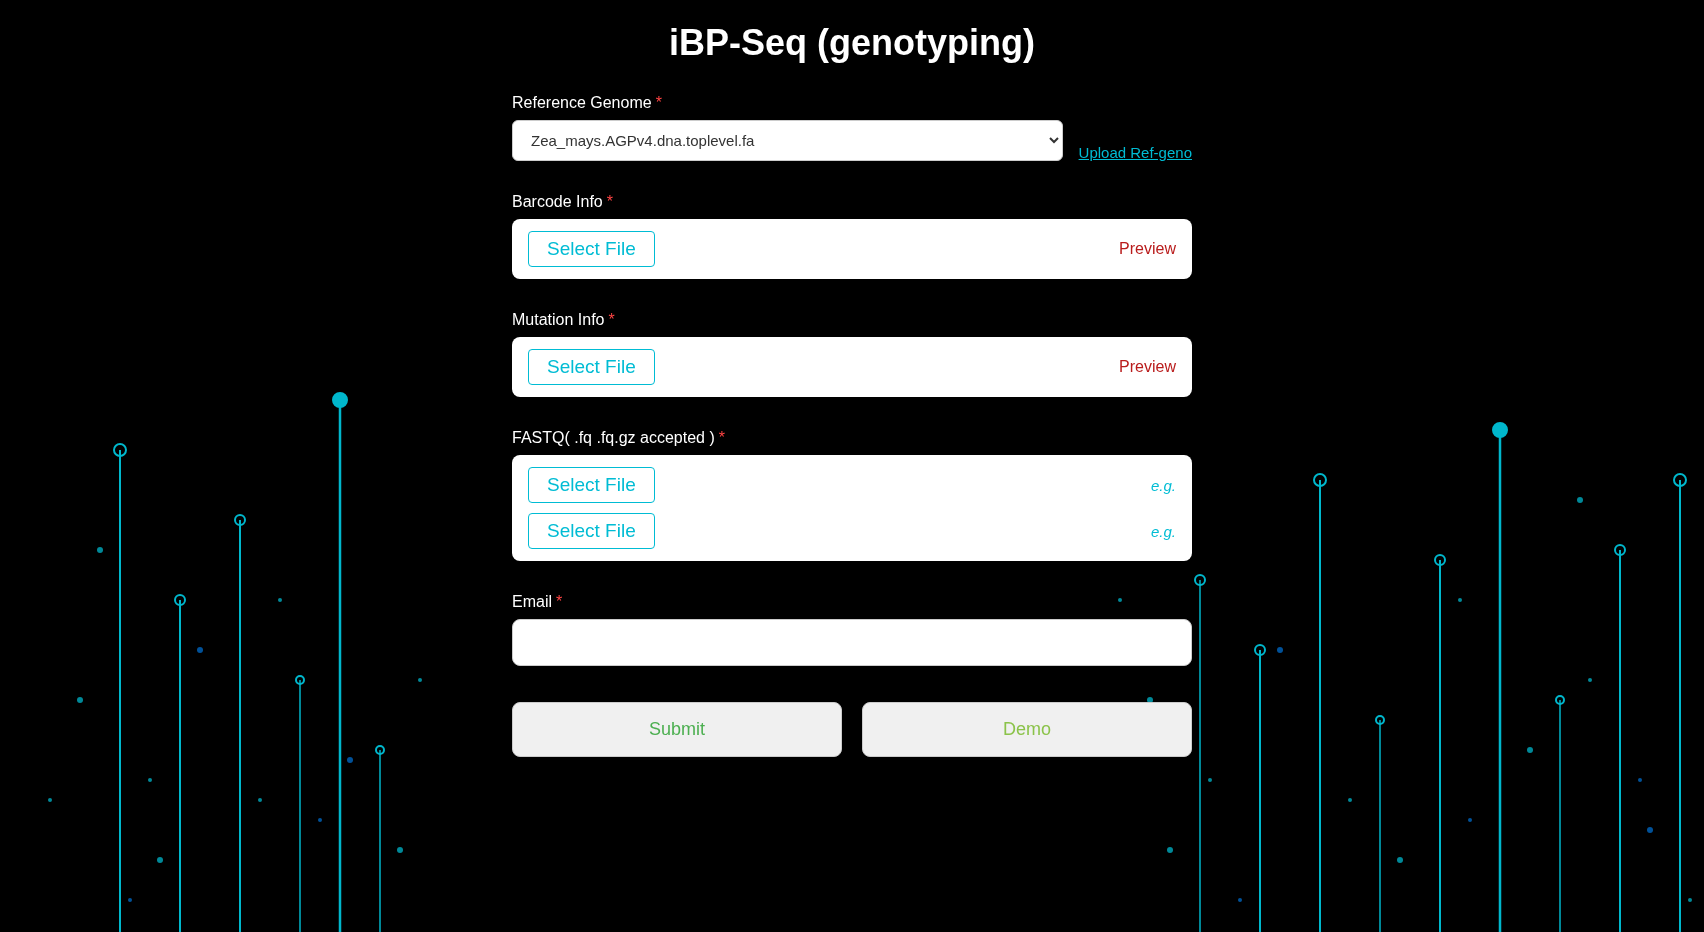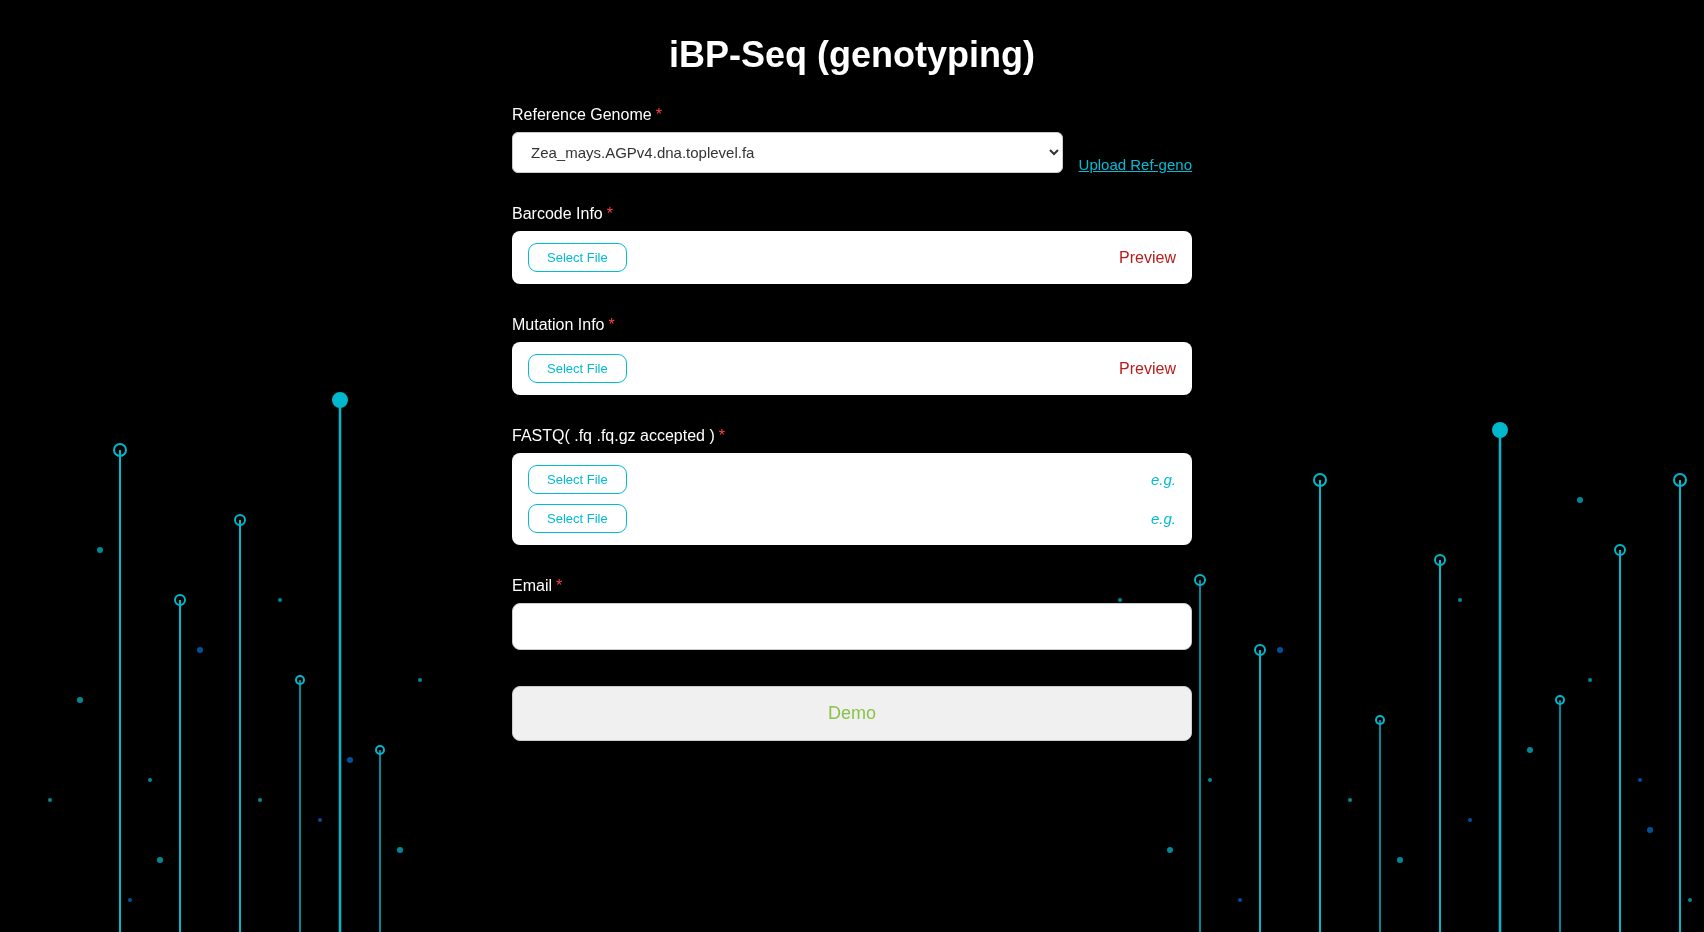--- a/index.html
+++ b/index.html
@@ -22,21 +22,21 @@
       pointer-events: none;
       z-index: 0;
     }
 
     .content {
       position: relative;
       z-index: 1;
       display: flex;
       flex-direction: column;
       align-items: center;
-      padding-top: 34px;
+      padding-top: 22px;
     }
 
     .page-title {
       font-size: 36px;
       font-weight: bold;
       color: #fff;
       margin-bottom: 30px;
       text-align: center;
     }
 
@@ -94,23 +94,23 @@
       padding: 12px 16px;
       display: flex;
       align-items: center;
       justify-content: space-between;
     }
 
     .select-file-btn {
       padding: 6px 18px;
       background: transparent;
       border: 1.5px solid #00bcd4;
-      border-radius: 9px;
+      border-radius: 4px;
       color: #00bcd4;
-      font-size: 13px;
+      font-size: 19px;
       cursor: pointer;
     }
 
     .preview-link {
       color: #b91c1c;
       font-size: 16px;
       font-weight: 500;
       cursor: pointer;
       text-decoration: none;
       background: none;
@@ -319,17 +319,18 @@
     </div>
 
     <div class="field-group">
       <div>
         <span>Email</span><span class="required-star">*</span>
       </div>
       <input class="email-input" type="email" value="" style="">
     </div>
 
     <div class="buttons-row">
+      <button class="action-btn submit-btn">Submit</button>
       <button class="action-btn demo-btn">Demo</button>
     </div>
 
   </div>
 </div>
 
 </body></html>

